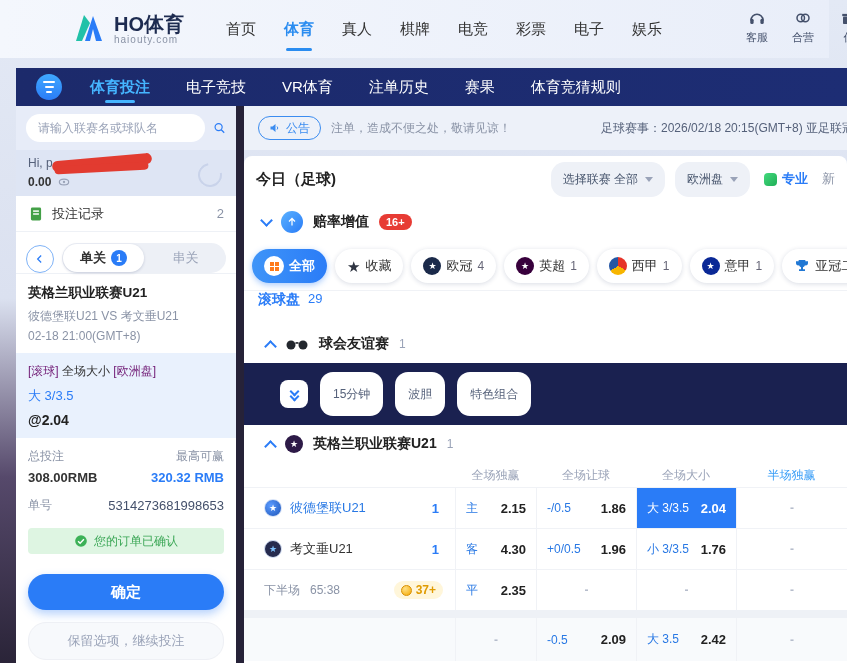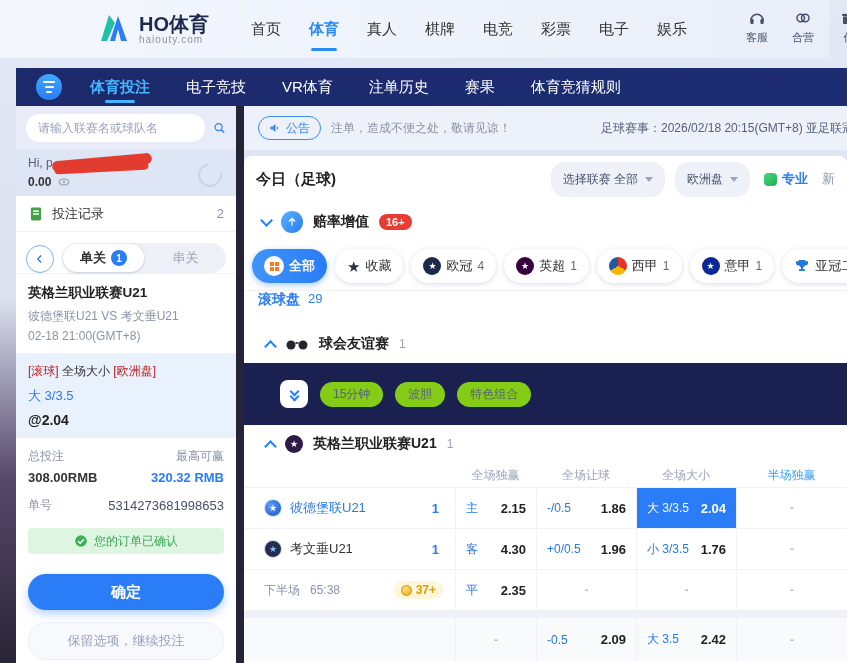--- a/index.html
+++ b/index.html
@@ -3,21 +3,21 @@
 <meta charset="utf-8">
 <style>
   html,body{margin:0;padding:0;}
   body{
     width:847px;height:663px;position:relative;overflow:hidden;
     font-family:"Liberation Sans","DejaVu Sans",sans-serif;
     background:linear-gradient(180deg,#e3e9f5 0%,#dbe1f0 45%,#56496b 72%,#2a2438 100%);
   }
   
   .header{position:absolute;left:0;top:0;width:829px;height:58px;
-    background:linear-gradient(90deg,#f4f7fd,#e9eef9);display:flex;align-items:center;padding-left:95px;box-sizing:border-box;}
+    background:linear-gradient(90deg,#f4f7fd,#e9eef9);display:flex;align-items:center;padding-left:70px;box-sizing:border-box;}
   .logo{display:flex;align-items:center;gap:8px;}
   .logo-title{font-size:20px;font-weight:bold;color:#1d2b50;line-height:20px;}
   .logo-sub{font-size:10px;color:#8a93a6;letter-spacing:1px;}
   .nav{display:flex;gap:28px;margin-left:42px;font-size:15px;color:#333;}
   .nav-item{position:relative;padding:19px 0;cursor:pointer;white-space:nowrap;}
   .nav-item.active{color:#2a8cf0;font-weight:bold;}
   .nav-item.active::after{content:"";position:absolute;left:50%;transform:translateX(-50%);bottom:7px;width:26px;height:3px;border-radius:2px;background:#2a8cf0;}
   .quick{position:absolute;left:738px;top:9px;display:flex;gap:8px;}
   .quick-item{width:38px;display:flex;flex-direction:column;align-items:center;gap:3px;font-size:11px;color:#44506b;}
   
@@ -49,21 +49,21 @@
   .slip-tabs{flex:1;height:30px;background:#edf0f6;border-radius:15px;display:flex;align-items:stretch;}
   .slip-tab{flex:1;display:flex;align-items:center;justify-content:center;gap:5px;font-size:13px;color:#9aa3b8;cursor:pointer;}
   .slip-tab.active{background:#fff;border-radius:15px;margin:1px;box-shadow:0 1px 3px rgba(20,40,90,.18);color:#333;font-weight:bold;}
   .tab-badge{width:16px;height:16px;border-radius:50%;background:#2a7cf7;color:#fff;font-size:10px;display:flex;align-items:center;justify-content:center;font-weight:bold;}
   .bet-card{padding:10px 12px 0;flex:none;}
   .bet-league{font-size:13.5px;font-weight:bold;color:#222;}
   .bet-teams{font-size:12px;color:#8a93a6;margin-top:6px;}
   .bet-time{font-size:12px;color:#8a93a6;margin-top:4px;margin-bottom:10px;}
   .market-block{background:#e9f1fd;margin:0 -12px;padding:10px 12px;}
   .mk-line1{font-size:12px;color:#333;}
-  .mk-tag{color:#b91c1c;}
+  .mk-tag{color:#701a75;}
   .mk-pick{font-size:13px;color:#2a7cf7;margin-top:7px;}
   .mk-odds{font-size:14px;font-weight:bold;color:#222;margin-top:7px;}
   .totals{display:flex;justify-content:space-between;padding:10px 12px 4px;flex:none;}
   .t-label{font-size:12px;color:#8a93a6;}
   .t-value{font-size:13px;color:#333;font-weight:bold;margin-top:5px;}
   .t-right{text-align:right;}
   .t-right .t-value{color:#2a7cf7;}
   .order-row{display:flex;justify-content:space-between;align-items:center;padding:8px 12px;flex:none;}
   .order-label{font-size:12px;color:#8a93a6;}
   .order-value{font-size:13px;color:#44506b;}
@@ -106,21 +106,21 @@
   .lico.seriea{background:#0a2896;}
   .live-row{height:34px;display:flex;align-items:flex-start;gap:8px;padding:0 14px;flex:none;border-top:1px solid #f0f2f6;}
   .live-label{font-size:14px;font-weight:bold;color:#2a7cf7;}
   .live-count{font-size:13px;color:#2a7cf7;}
   .section-row{height:38px;display:flex;align-items:center;gap:10px;padding:0 22px;flex:none;}
   .section-name{font-size:14px;font-weight:bold;color:#222;}
   .section-count{font-size:12px;color:#9aa3b8;}
   .dark-strip{height:62px;background:#1a2150;display:flex;align-items:center;gap:12px;padding:0 14px;flex:none;}
   .expand-btn{width:28px;height:28px;background:#fff;border-radius:8px;display:flex;flex-direction:column;align-items:center;justify-content:center;margin-left:22px;cursor:pointer;}
   .expand-btn .chev{width:5px;height:5px;margin:-1px 0;transform:rotate(45deg);}
-  .sub-pill{height:25px;background:#84cc16;border-radius:13px;padding:0 13px;font-size:12px;color:#55617a;display:flex;align-items:center;flex:none;cursor:pointer;}
+  .sub-pill{height:44px;background:#ffffff;border-radius:13px;padding:0 13px;font-size:12px;color:#55617a;display:flex;align-items:center;flex:none;cursor:pointer;}
   .cols-row{height:24px;display:grid;grid-template-columns:211px 81px 100px 100px 1fr;align-items:center;flex:none;}
   .col-label{text-align:center;font-size:12px;color:#9aa3b8;}
   .col-label.hl{color:#3a9ef7;}
   .orow{display:grid;grid-template-columns:211px 81px 100px 100px 1fr;height:40px;border-top:1px solid #f0f2f6;flex:none;}
   .team-cell{display:flex;align-items:center;gap:8px;padding:0 10px 0 20px;overflow:hidden;}
   .tname{font-size:13px;}
   .tname.home{color:#2878e4;}
   .tname.away{color:#333;}
   .tscore{margin-left:auto;color:#2a7cf7;font-weight:bold;font-size:13px;padding-right:6px;}
   .crest{width:18px;height:18px;border-radius:50%;display:flex;align-items:center;justify-content:center;font-size:9px;color:#fff;flex:none;border:1px solid #d7e3f8;box-sizing:border-box;}

